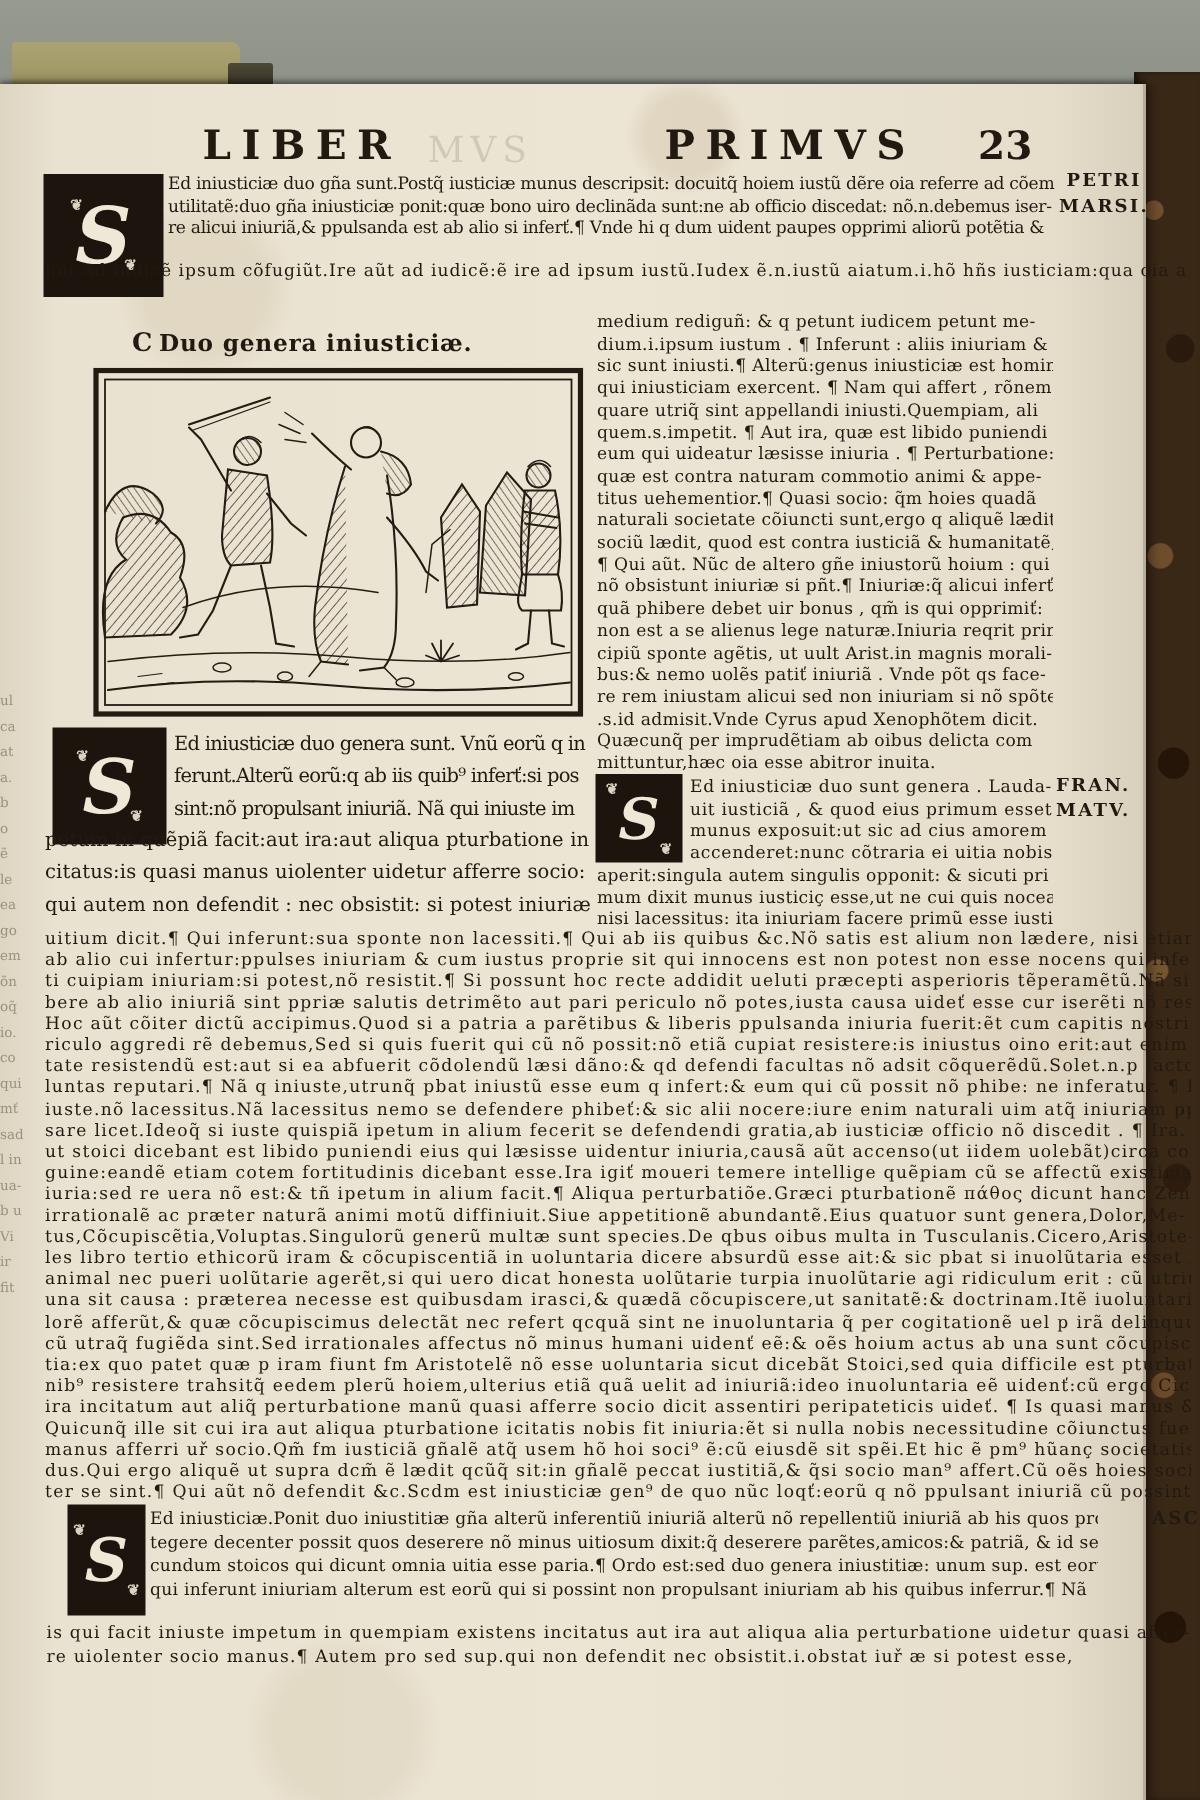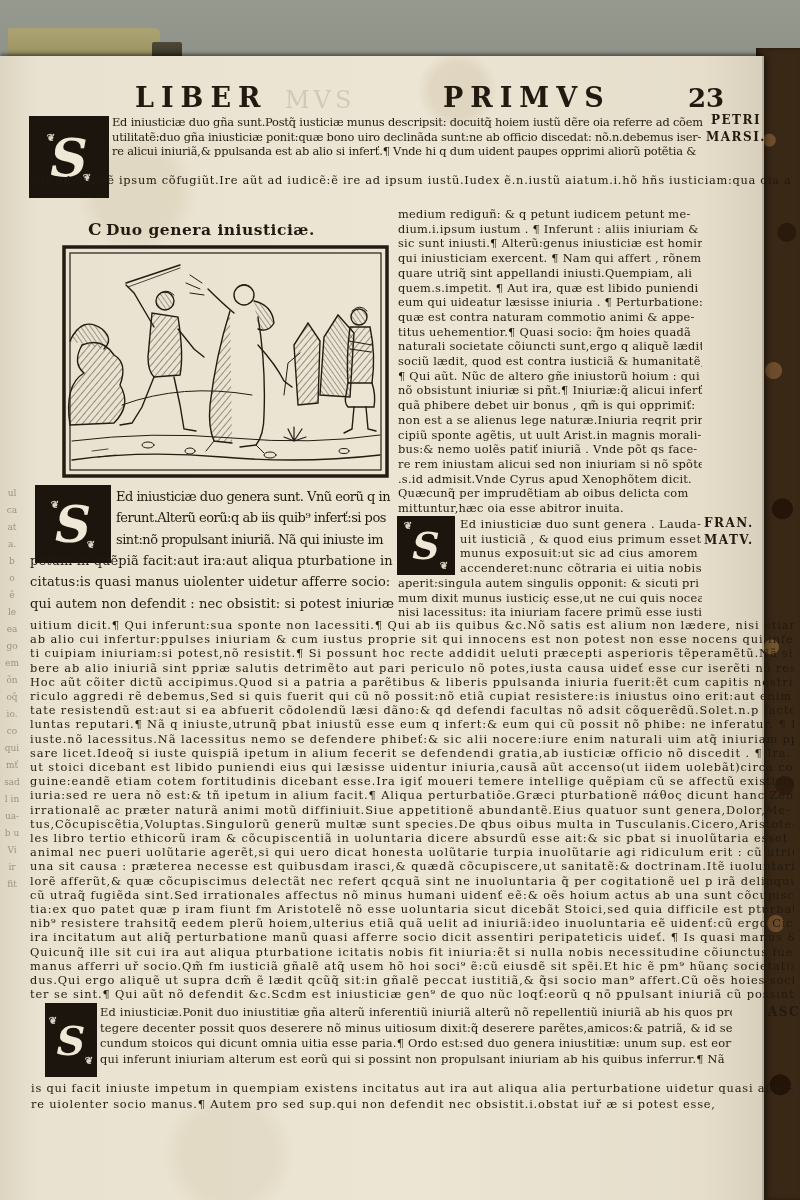--- a/index.html
+++ b/index.html
@@ -35,30 +35,30 @@
   .page{position:absolute;left:0;top:56px;width:762px;height:1144px;
     background:
       radial-gradient(circle at 18% 12%, rgba(150,120,70,.10) 0 40px, transparent 60px),
       radial-gradient(circle at 60% 3%, rgba(140,110,60,.12) 0 26px, transparent 40px),
       radial-gradient(circle at 88% 55%, rgba(150,120,70,.08) 0 50px, transparent 70px),
       radial-gradient(circle at 30% 96%, rgba(140,110,60,.08) 0 46px, transparent 66px),
       linear-gradient(90deg,#ddd5c2 0%,#e9e2d0 5%,#ece5d4 55%,#e6decb 92%,#d8d0bc 100%);
     border-right:2px solid #b5ad99;
     box-shadow:0 -2px 3px rgba(0,0,0,.35), 4px 0 6px rgba(0,0,0,.3);}
   
-  .edge-strip{position:absolute;left:0px;top:485px;width:24px;text-align:center;
+  .edge-strip{position:absolute;left:0px;top:460px;width:24px;text-align:left;
     font-size:9px;line-height:17px;color:rgba(70,55,40,.45);}
   
   .content{position:absolute;inset:0;color:#221a10;}
   .abs{position:absolute;}
   .tline{white-space:nowrap;overflow:hidden;}
   
   .rt{font-weight:bold;font-size:27px;letter-spacing:7px;margin-left:45px;}
   .ghost{opacity:.13;font-weight:normal;font-size:24px;letter-spacing:4px;}
-  .pageno{font-weight:bold;font-size:26px;margin-left:36px;}
+  .pageno{font-weight:bold;font-size:26px;}
   
   .mnote{font-weight:bold;font-size:12px;letter-spacing:1.5px;line-height:17px;white-space:nowrap;text-align:center;}
   
   .small{font-size:11.4px;line-height:14.7px;}
   .intro-indent{left:112px;top:115px;width:592px;letter-spacing:-0.2px;}
   .intro-full{left:30px;top:173px;width:762px;letter-spacing:0.7px;line-height:15.4px;}
   .rcol{left:398px;top:207px;width:304px;letter-spacing:0.25px;}
   .sec2-indent{left:460px;top:517px;width:242px;letter-spacing:0.45px;}
   .sec2-full{left:398px;top:576px;width:304px;letter-spacing:0.25px;}
   .fullblock{left:30px;top:618px;width:764px;letter-spacing:0.9px;line-height:14.2px;}

